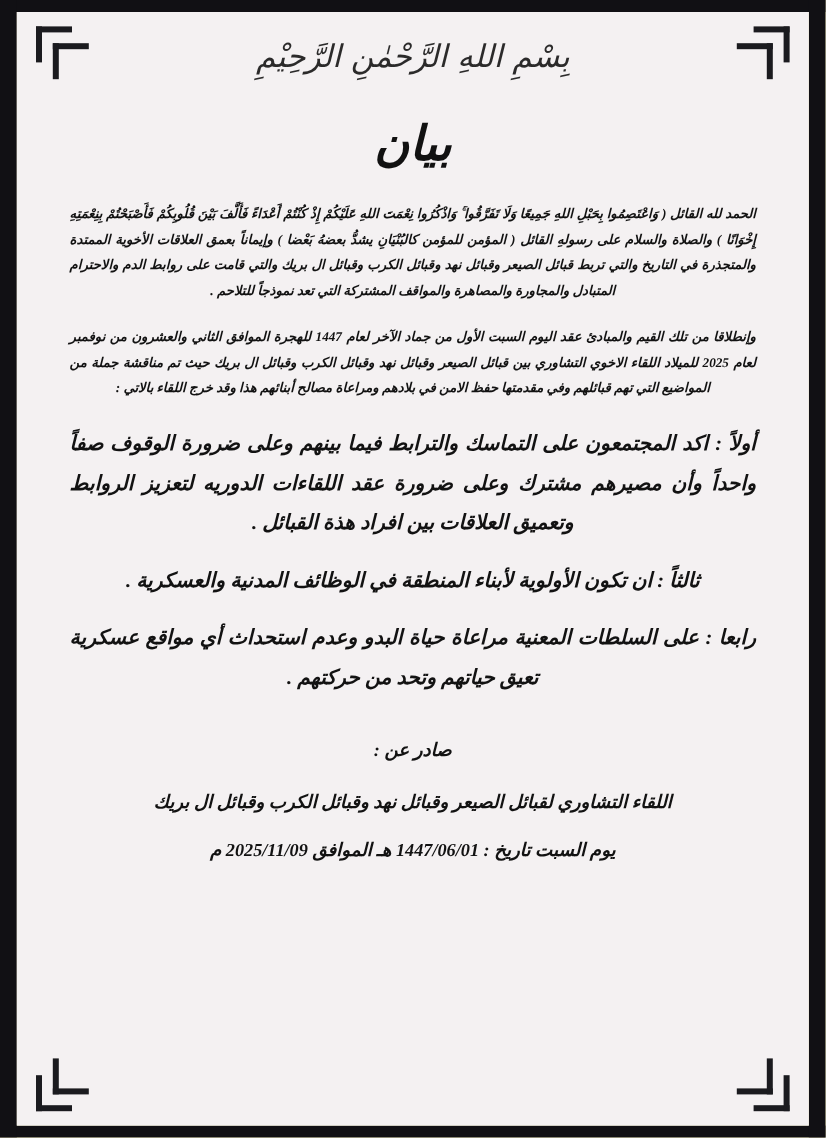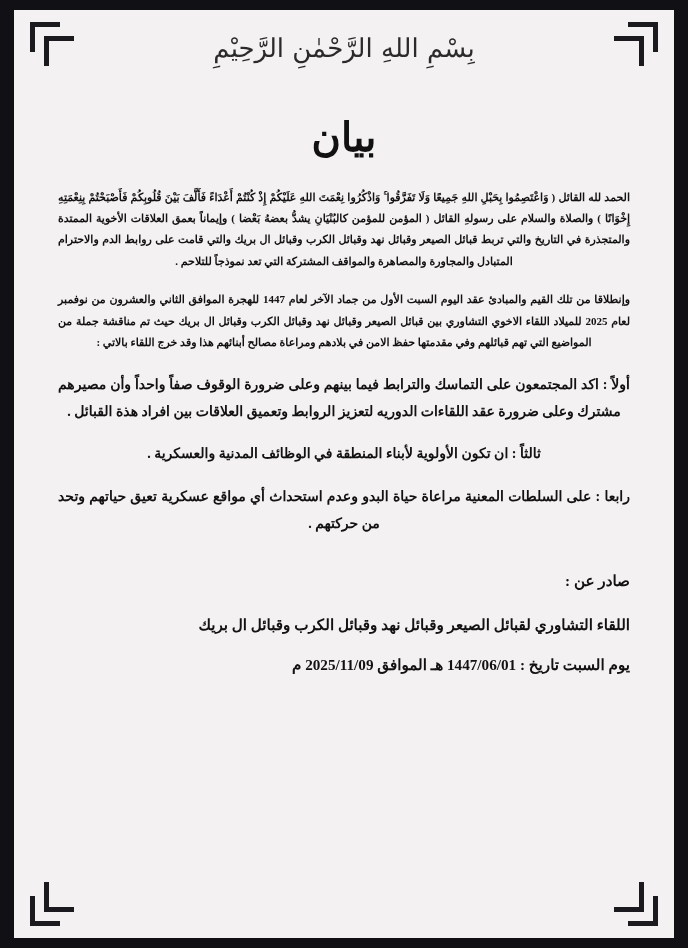--- a/index.html
+++ b/index.html
@@ -13,20 +13,21 @@
     font-family: "Liberation Serif", "DejaVu Serif", serif;
     overflow: hidden;
   }
   .page {
     position: relative;
     width: 688px;
     height: 948px;
     background: #fef9c3;
     box-sizing: border-box;
     overflow: hidden;
+    font-style: italic;
   }
   
   .frame-left, .frame-right {
     position: absolute;
     top: 0;
     bottom: 0;
     width: 14px;
     background: #111014;
   }
   .frame-left { left: 0; }
@@ -107,52 +108,52 @@
     font-family: "DejaVu Serif", serif;
     line-height: 1.1;
     opacity: 0.92;
   }
 
   .doc-title {
     text-align: center;
     font-size: 40px;
     font-weight: bold;
     color: #111;
-    margin-top: 51px;
+    margin-top: 33px;
     margin-bottom: 26px;
     letter-spacing: 1px;
   }
 
   p.para {
     font-size: 11px;
     line-height: 1.95;
     color: #121212;
     text-align: justify;
     text-align-last: center;
     margin: 0 0 17px 0;
     font-weight: bold;
   }
 
   p.clause {
-    font-size: 14px;
+    font-size: 17px;
     line-height: 1.95;
     color: #121212;
     text-align: center;
     margin: 0 0 15px 0;
     font-weight: bold;
   }
 
   p.clause.justified {
     text-align: justify;
     text-align-last: center;
   }
 
   .footer {
     margin-top: 30px;
-    text-align: right;
+    text-align: center;
   }
   .footer p {
     margin: 0 0 13px 0;
     font-size: 15.2px;
     color: #121212;
     font-weight: bold;
     line-height: 1.8;
   }
   .footer .issuer-label { margin-bottom: 16px; }
 </style>

